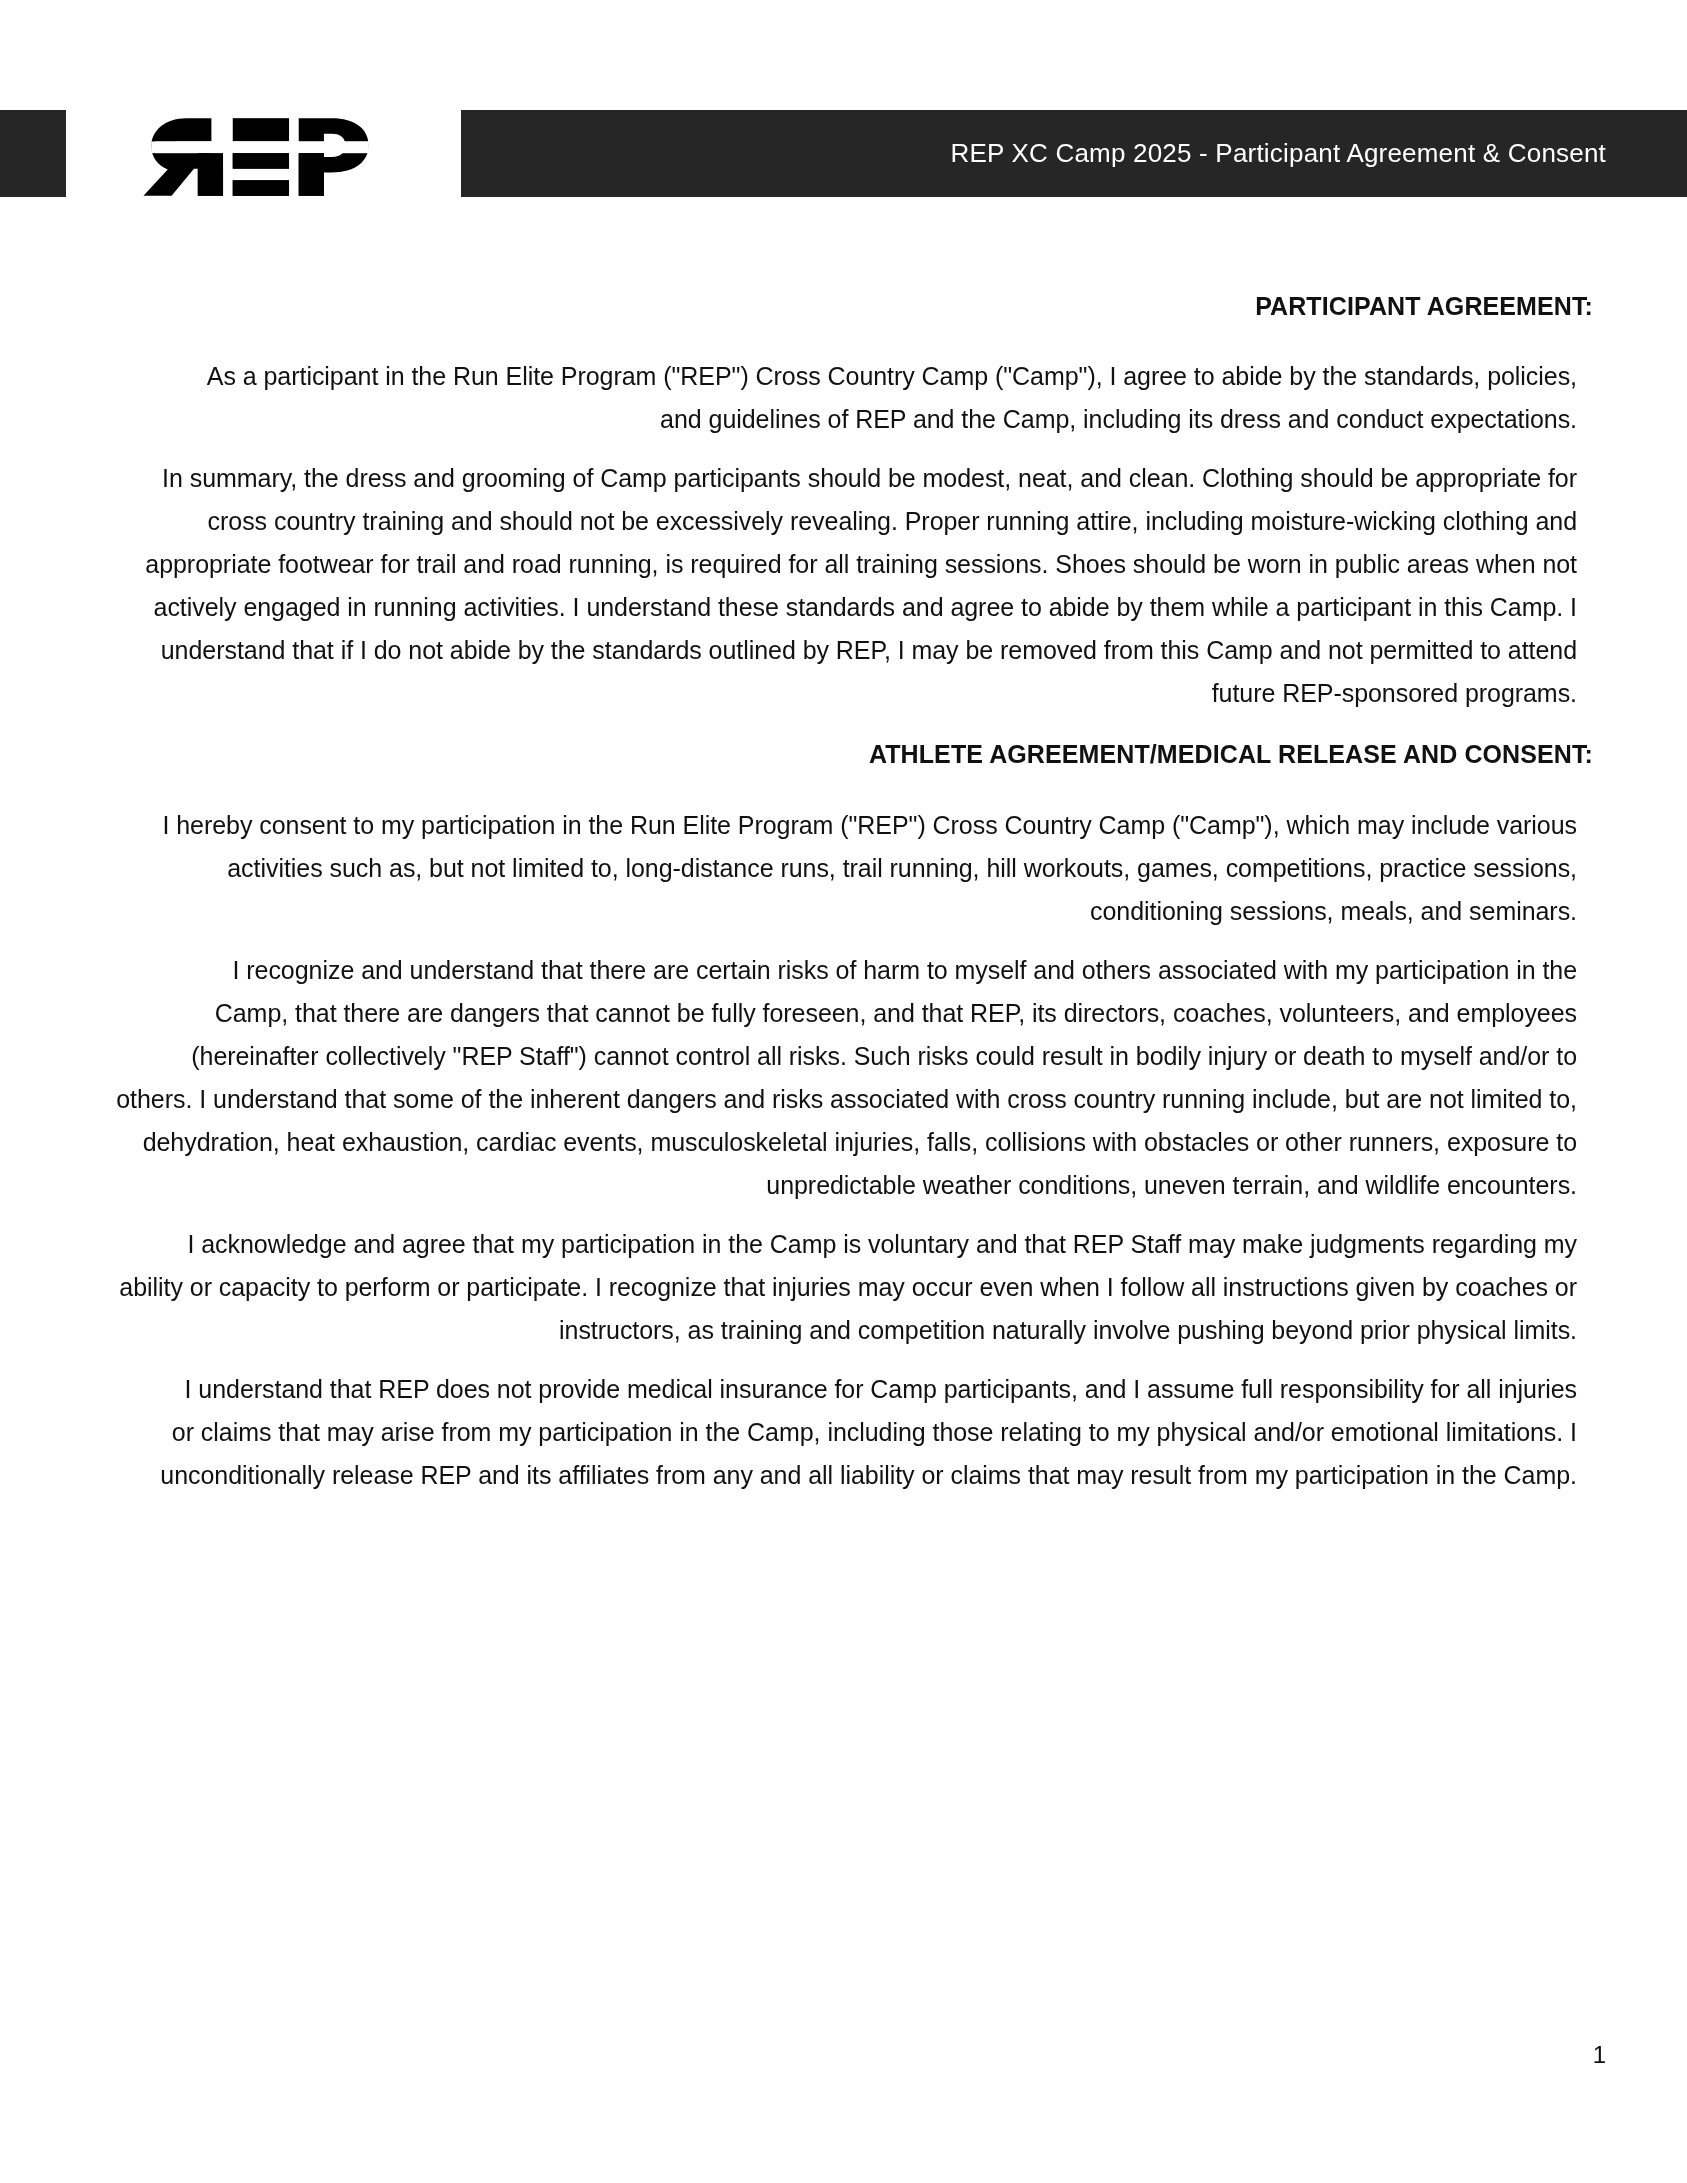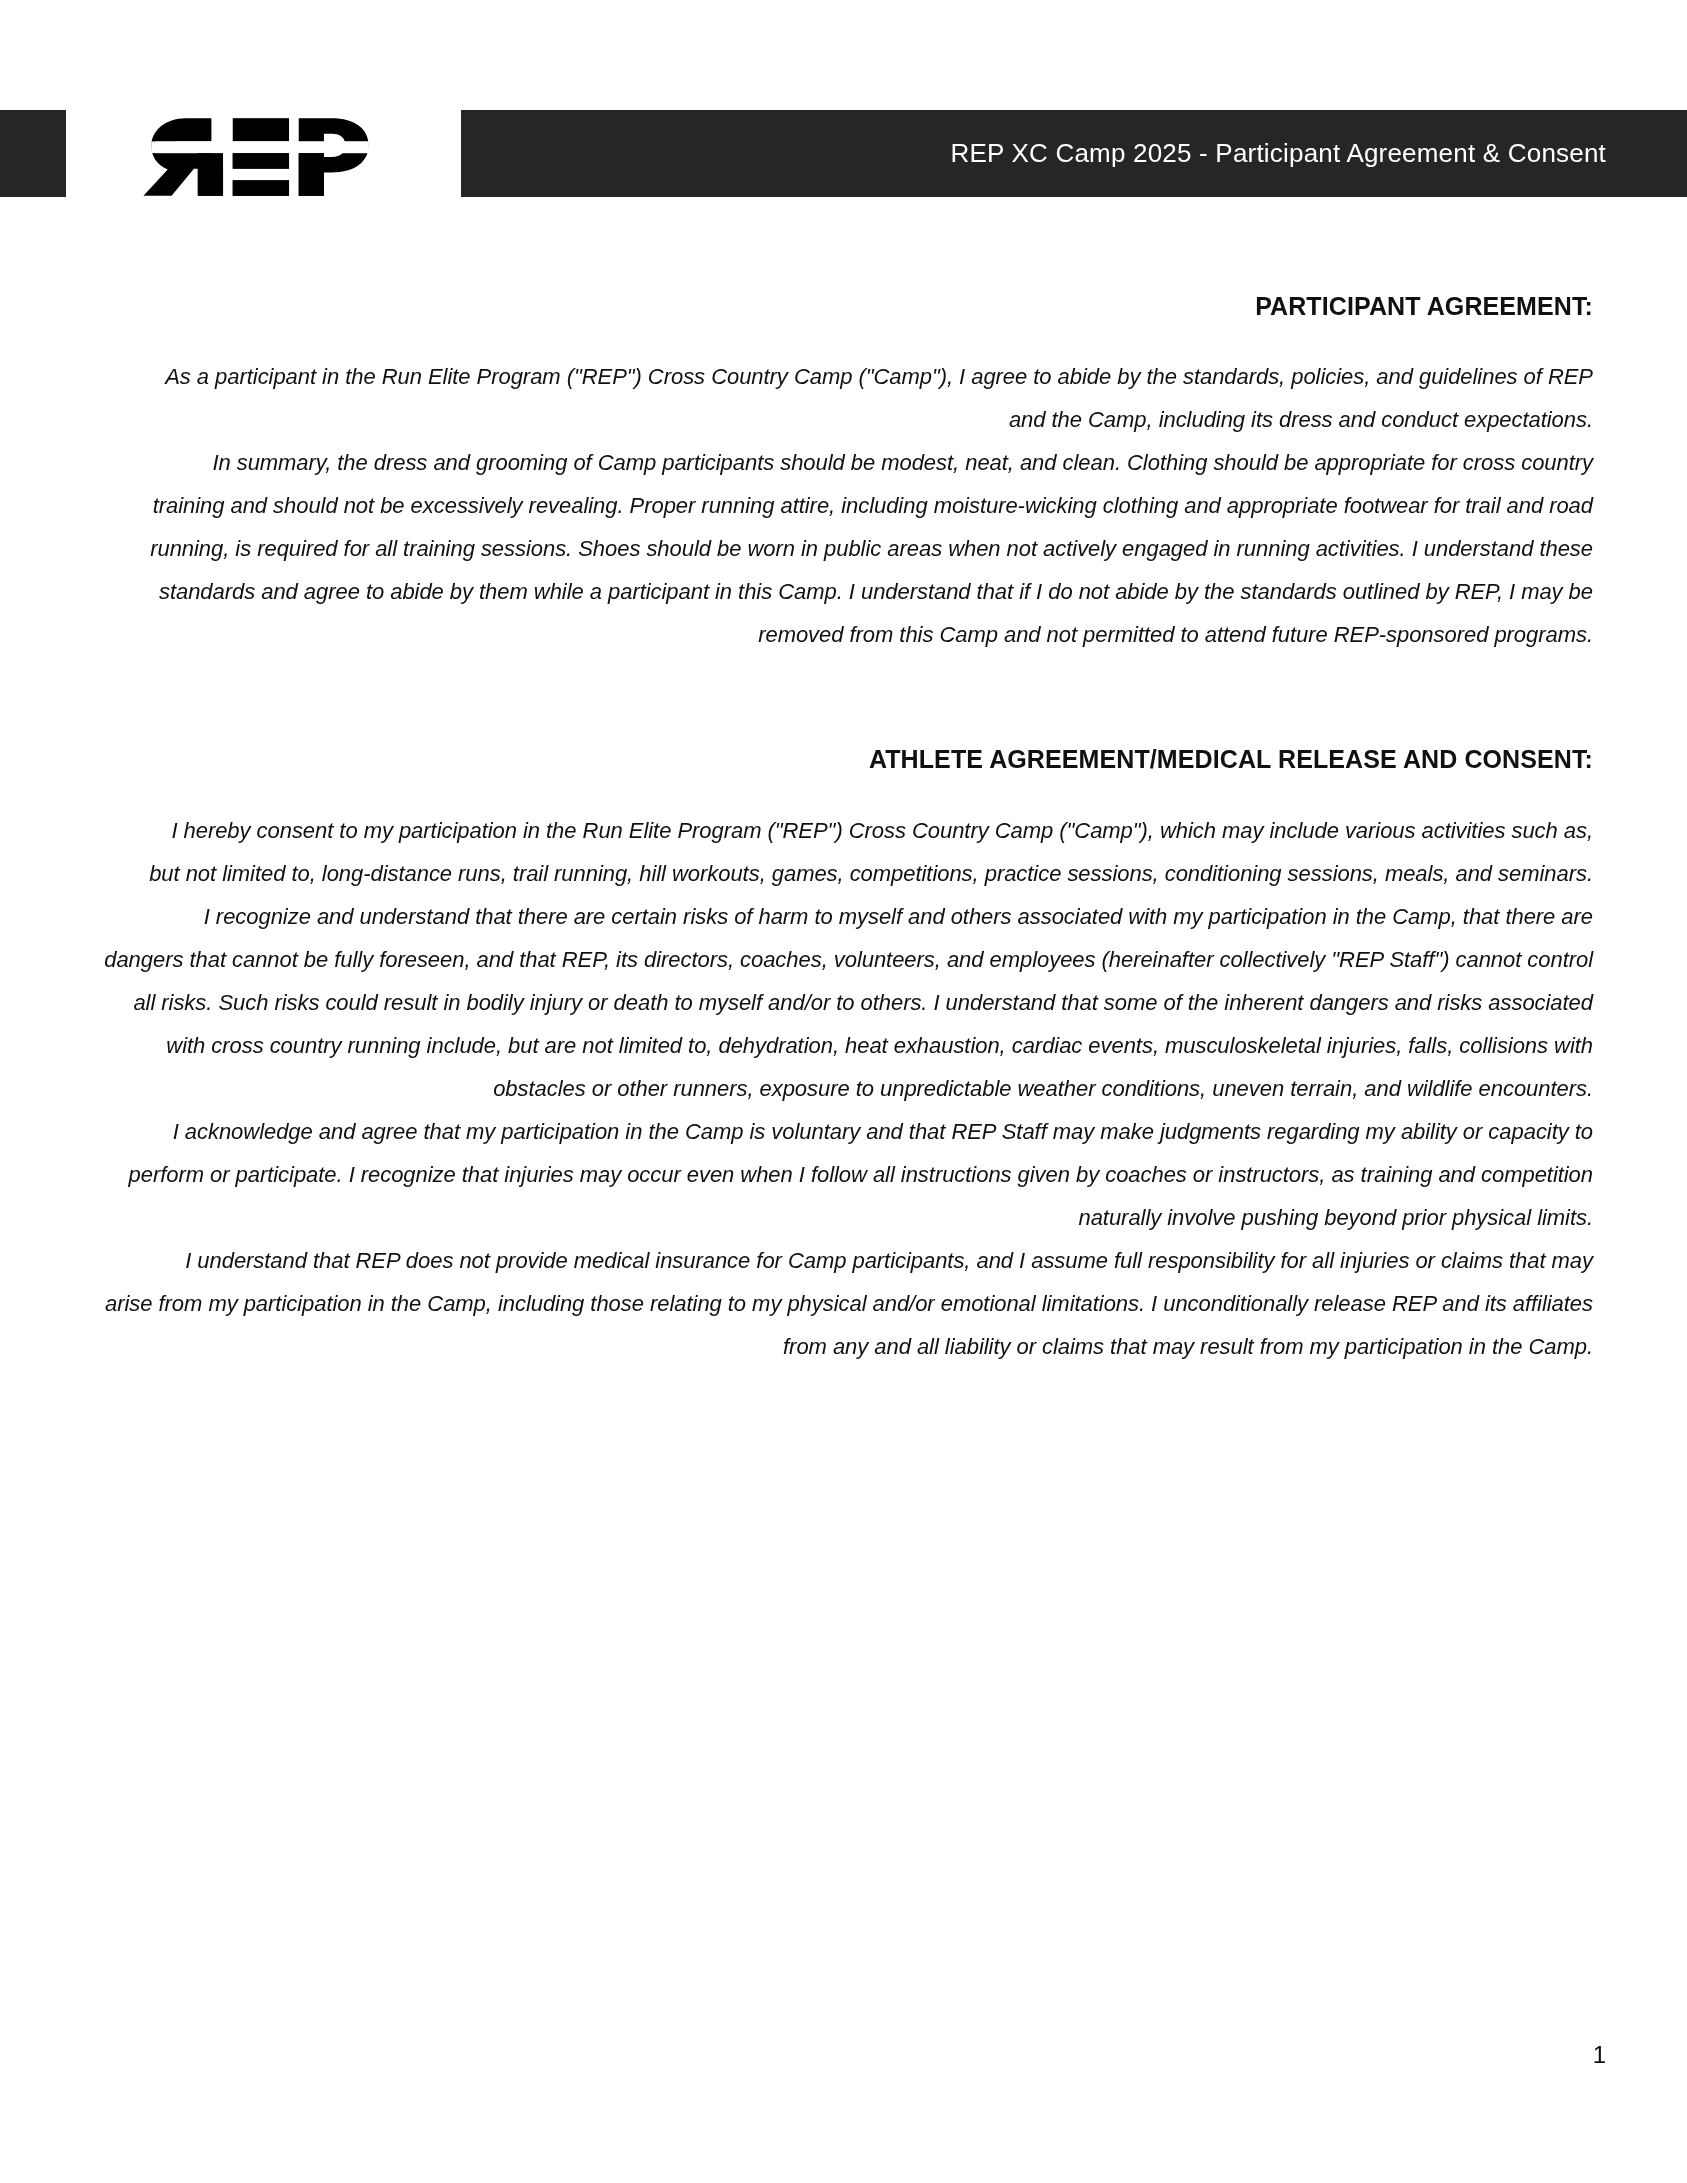--- a/index.html
+++ b/index.html
@@ -72,30 +72,29 @@
   }
   .section-heading {
     font-size: 25px;
     font-weight: bold;
     color: #111111;
     letter-spacing: 0.1px;
     margin: 0 0 33px 0;
     line-height: 1.25;
   }
   .heading-gap {
-    margin-top: 88px;
+    margin-top: 24px;
   }
   .para {
-    font-size: 22px;
+    font-size: 25px;
     line-height: 43px;
     color: #111111;
-    margin: 0;
+    margin: 16px;
     text-indent: 49px;
     letter-spacing: -0.05px;
-    font-style: italic;
   }
 
   
   .page-number {
     position: absolute;
     right: 81px;
     top: 2041px;
     font-size: 24px;
     color: #111111;
   }

